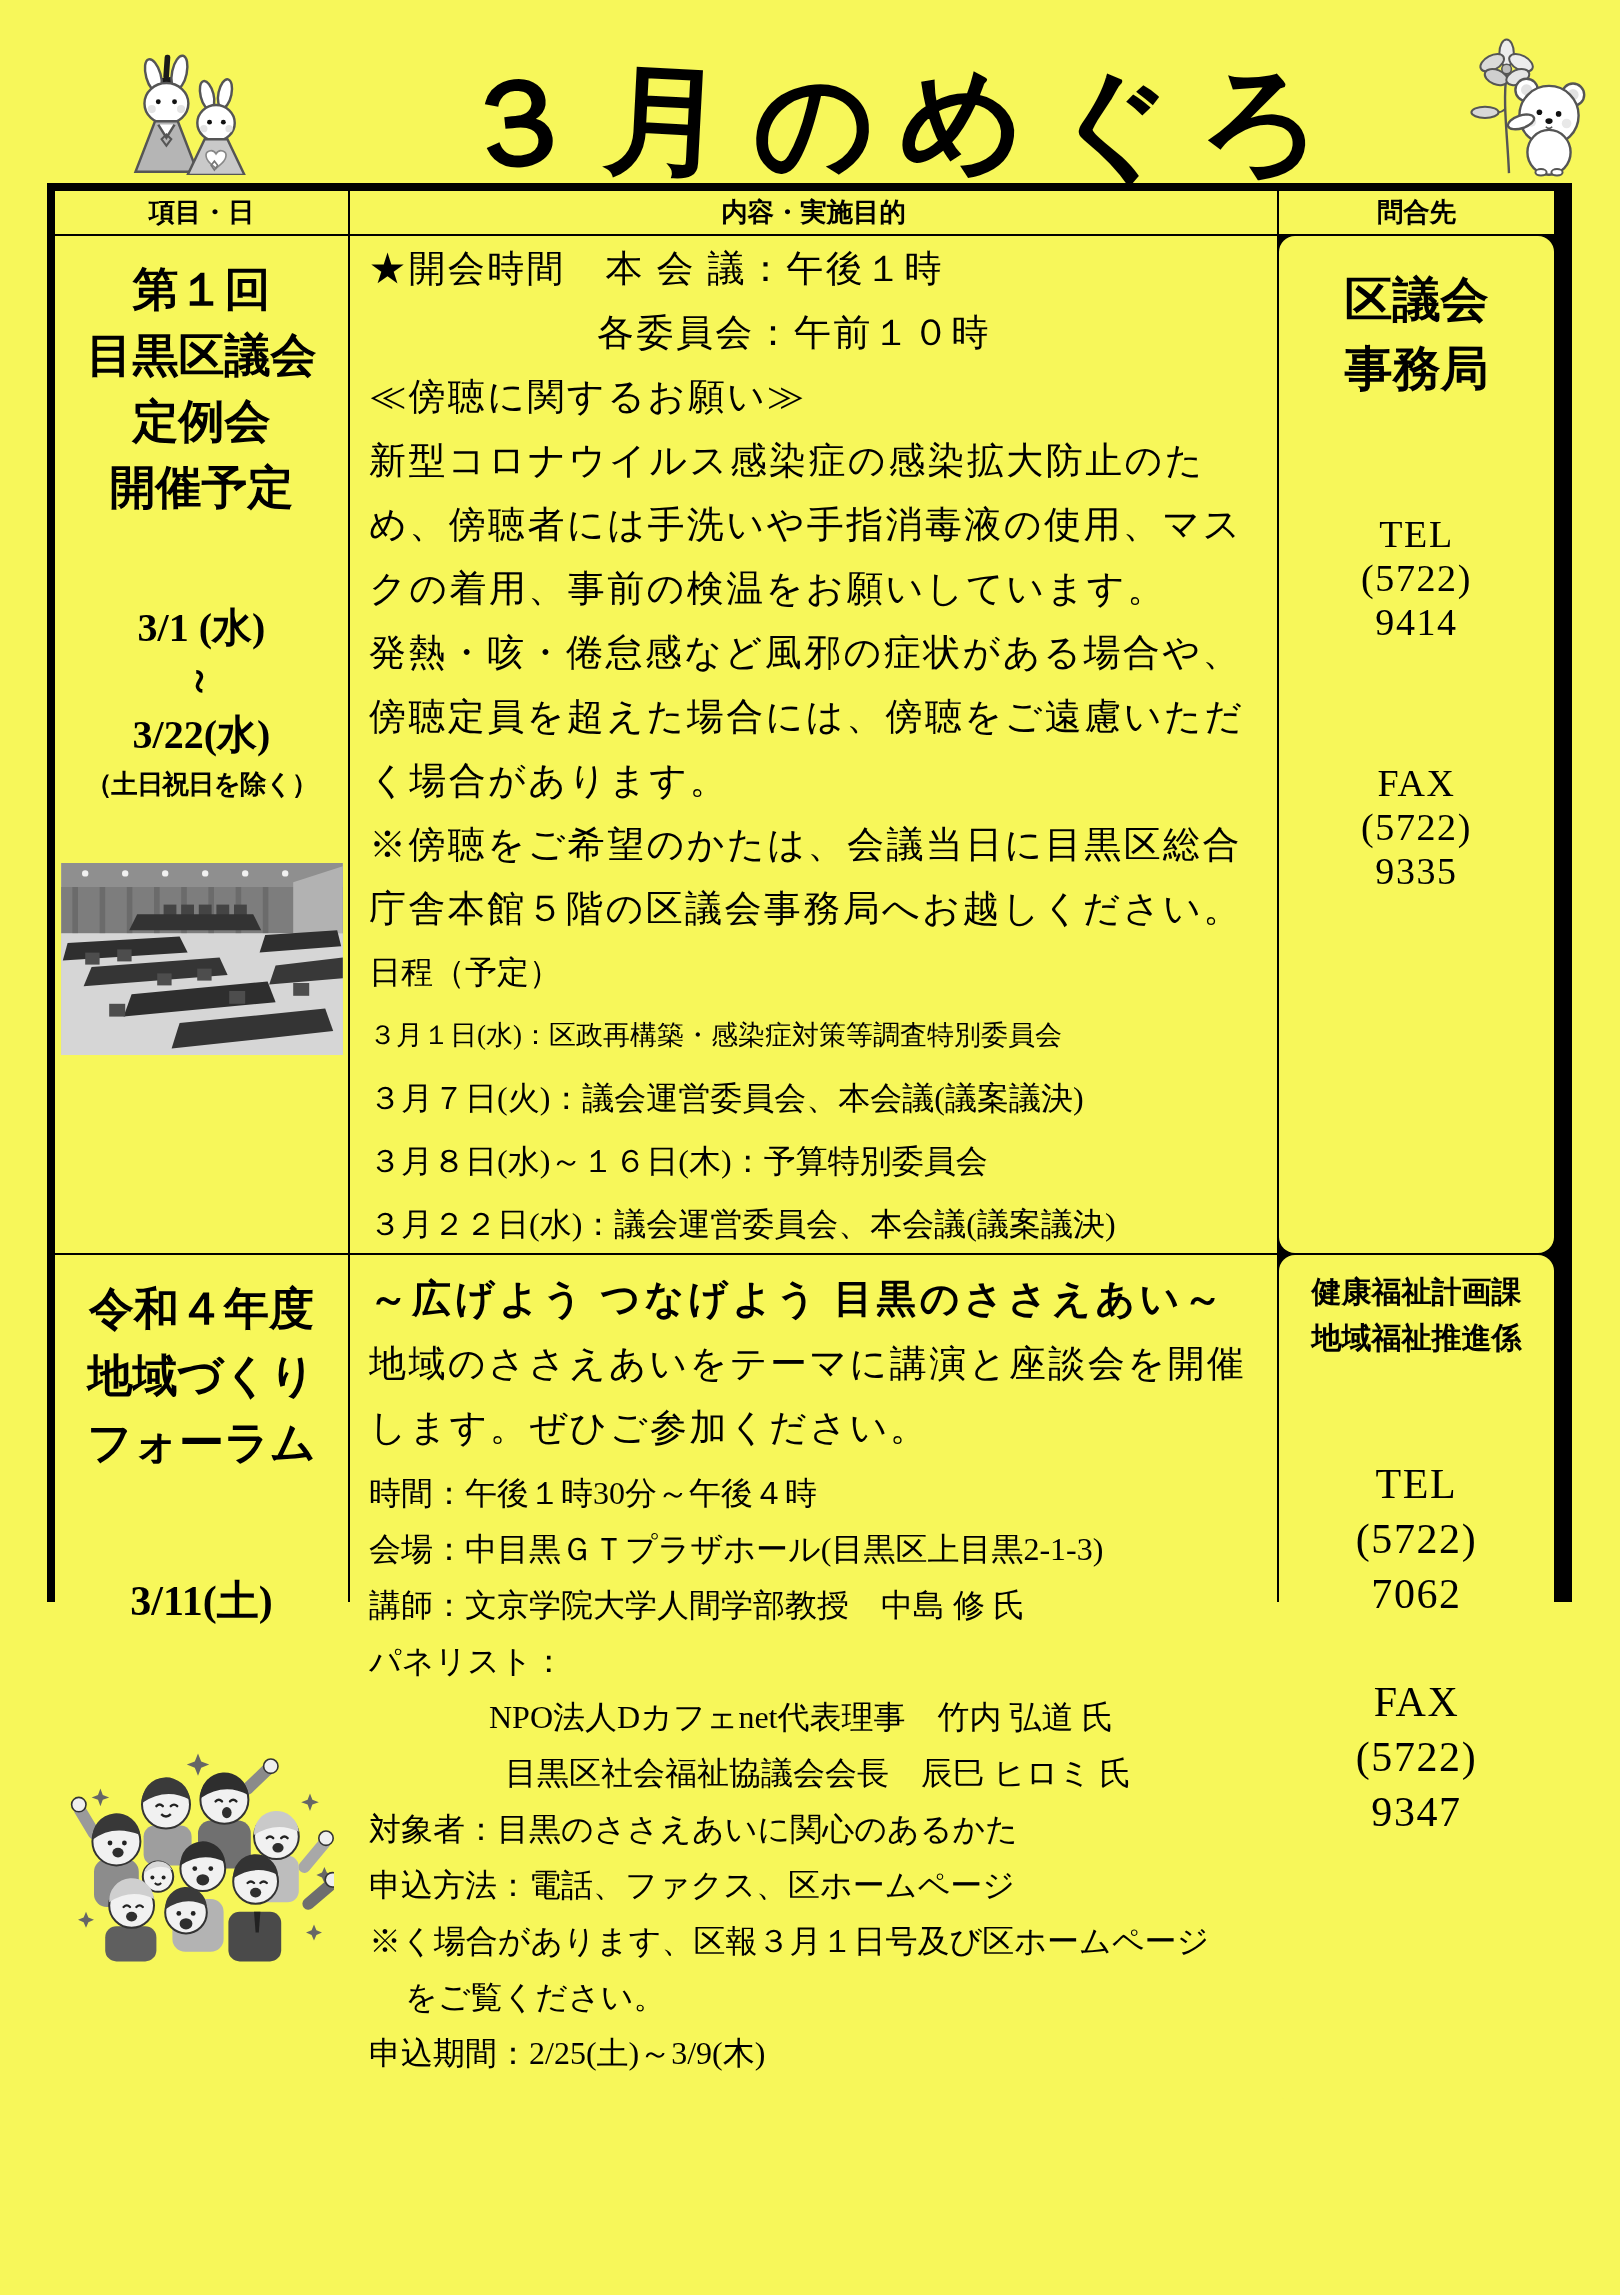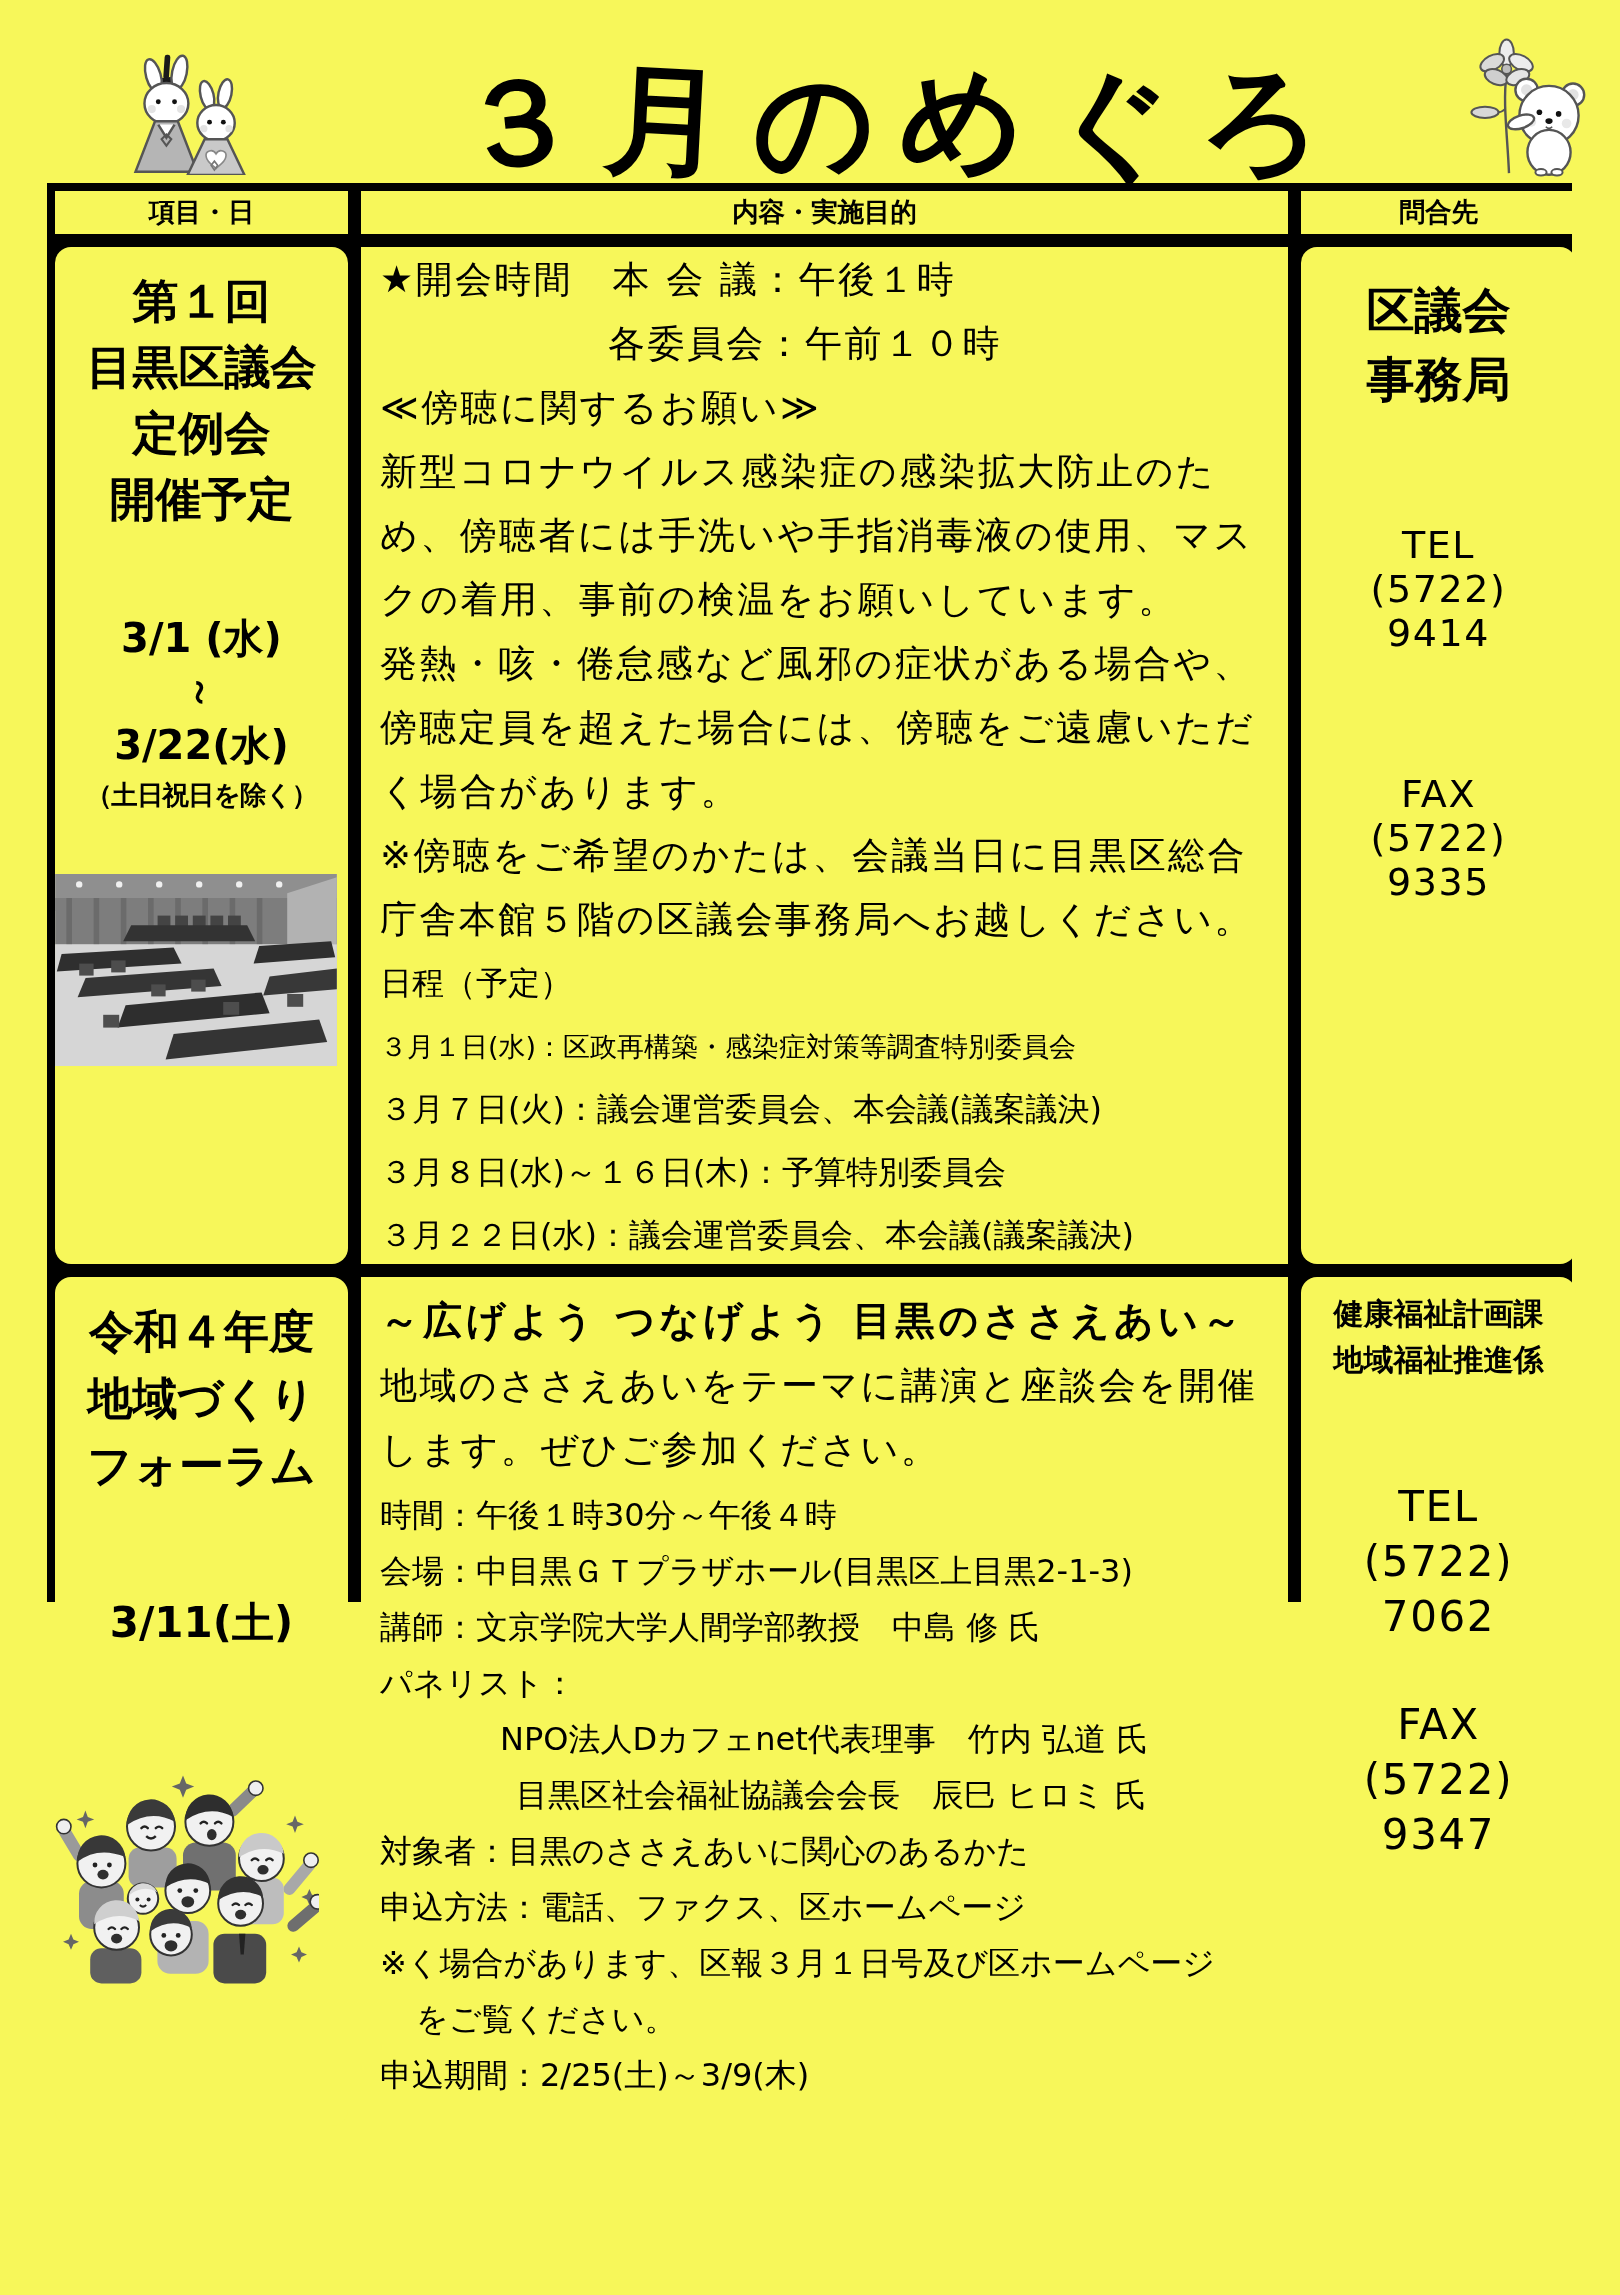--- a/index.html
+++ b/index.html
@@ -17,27 +17,27 @@
   .ch.r3 { transform:rotate(7deg); }
   .ch.r4 { transform:rotate(-8deg); }
   .ch.r5 { transform:rotate(4deg); }
   .hina  { position:absolute; left:112px;  top:53px; width:156px; height:122px; }
   .bear  { position:absolute; left:1429px; top:38px; width:172px; height:139px; }
 
   
   .info-table { position:absolute; left:47px; top:183px; width:1525px; height:1419px;
                 background:#000; padding:8px; display:grid;
                 grid-template-columns:293px 927px 275px;
-                grid-template-rows:43px 1017px 849px; gap:13px; }
+                grid-template-rows:43px 1017px 849px; gap:2px;font-family:Liberation Serif, serif; }
   .cell { background:#F7F75A; overflow:hidden; }
   .hcell { display:flex; align-items:center; justify-content:center;
            font-size:26.4px; font-weight:700; }
 
   
-  .item-cell { display:flex; flex-direction:column; text-align:center;border-radius:16px; }
+  .item-cell { display:flex; flex-direction:column; align-items:center; text-align:center; }
   .item-title1 { margin-top:21px; font-size:46px; font-weight:700; line-height:66px; white-space:nowrap; }
   .dates1 { margin-top:80px; font-size:40px; font-weight:600; line-height:53px; }
   .tilde { display:inline-block; transform:rotate(90deg); font-size:37px; }
   .date-note { margin-top:6.4px; font-size:26.4px; font-weight:600; letter-spacing:-0.8px; white-space:nowrap; }
   .photo { margin-top:61px; width:282px; height:192px; }
   .item-title2 { margin-top:21px; font-size:45px; font-weight:700; line-height:67px; white-space:nowrap; }
   .date2 { margin-top:96px; font-size:42px; font-weight:600; }
   .crowd { margin-top:118px; width:264px; height:216px; }
 
   

